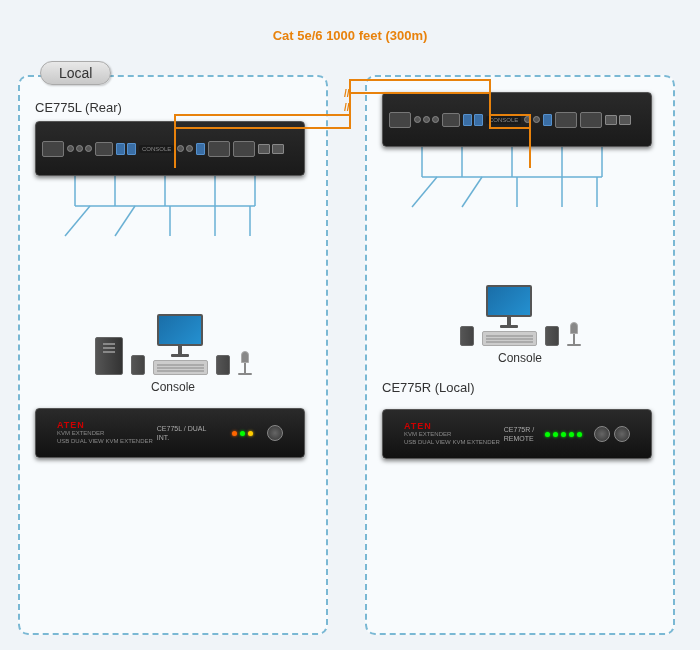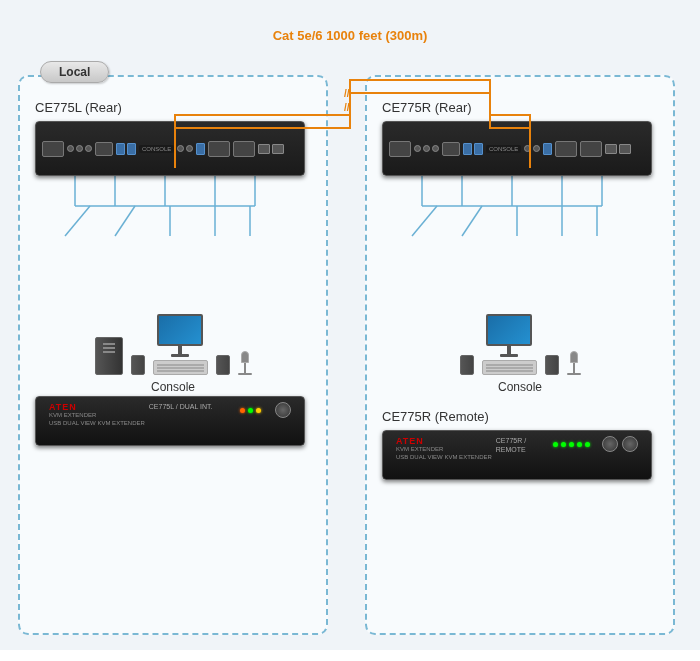--- a/index.html
+++ b/index.html
@@ -72,22 +72,22 @@
 
     
     .section-badge {
       position: absolute;
       top: -16px;
       left: 20px;
       background: linear-gradient(to bottom, #e8e8e8, #c8c8c8);
       border: 1px solid #aaa;
       border-radius: 12px;
       padding: 3px 18px;
-      font-size: 12px;
-      font-weight: bold;
+      font-size: 14px;
+      font-weight: normal;
       color: #333;
       box-shadow: 1px 1px 2px rgba(0,0,0,0.2);
     }
 
     
     .device-label {
       font-size: 13px;
       color: #333;
       margin-bottom: 6px;
       margin-top: 8px;
@@ -287,24 +287,24 @@
       text-align: center;
     }
 
     
     .kvm-front {
       width: 270px;
       height: 50px;
       background: linear-gradient(to bottom, #2a2a2a, #111);
       border-radius: 4px;
       border: 1px solid #555;
-      margin-top: 2px;
-      display: flex;
-      align-items: flex-start;
-      padding: 5px 13px;
+      margin-top: 14px;
+      display: flex;
+      align-items: center;
+      padding: 5px 21px;
       box-shadow: 0 2px 4px rgba(0,0,0,0.5);
       position: relative;
     }
 
     .aten-logo {
       color: #cc0000;
       font-size: 9px;
       font-weight: bold;
       letter-spacing: 1px;
       margin-right: 6px;
@@ -448,21 +448,20 @@
           <div class="front-led"></div>
           <div class="front-led" style="background:#ffcc00;box-shadow:0 0 3px #ffcc00;"></div>
         </div>
         <div class="front-button"></div>
       </div>
     </div>
   </div>
 
   <div class="remote-panel">
 
-    <div class="device-label">CE775R (Rear)</div>
 
     <div class="kvm-rear">
       <div class="port-vga"></div>
       <div class="port-group">
         <div class="port-audio"></div>
         <div class="port-audio"></div>
         <div class="port-audio"></div>
       </div>
       <div class="port-serial"></div>
       <div class="port-group">
@@ -513,21 +512,21 @@
         <div class="speaker"></div>
         <div class="microphone">
           <div class="mic-head"></div>
           <div class="mic-stand"></div>
           <div class="mic-base"></div>
         </div>
       </div>
       <div class="console-label">Console</div>
     </div>
 
-    <div class="device-label" style="margin-top:15px;">CE775R (Remote)</div>
+    <div class="device-label" style="margin-top:15px;">CE775R (Local)</div>
 
     <div class="kvm-front">
       <div style="display:flex;flex-direction:column;align-items:flex-start;">
         <div class="aten-logo">ATEN</div>
         <div class="kvm-model-text">KVM EXTENDER<br>USB DUAL VIEW KVM EXTENDER</div>
       </div>
       <div class="kvm-model-text" style="color:#aaa;font-size:7px;margin-left:4px;">CE775R / REMOTE</div>
       <div style="flex:1;display:flex;align-items:center;justify-content:flex-end;gap:4px;">
         <div class="front-indicators">
           <div class="front-led"></div>

